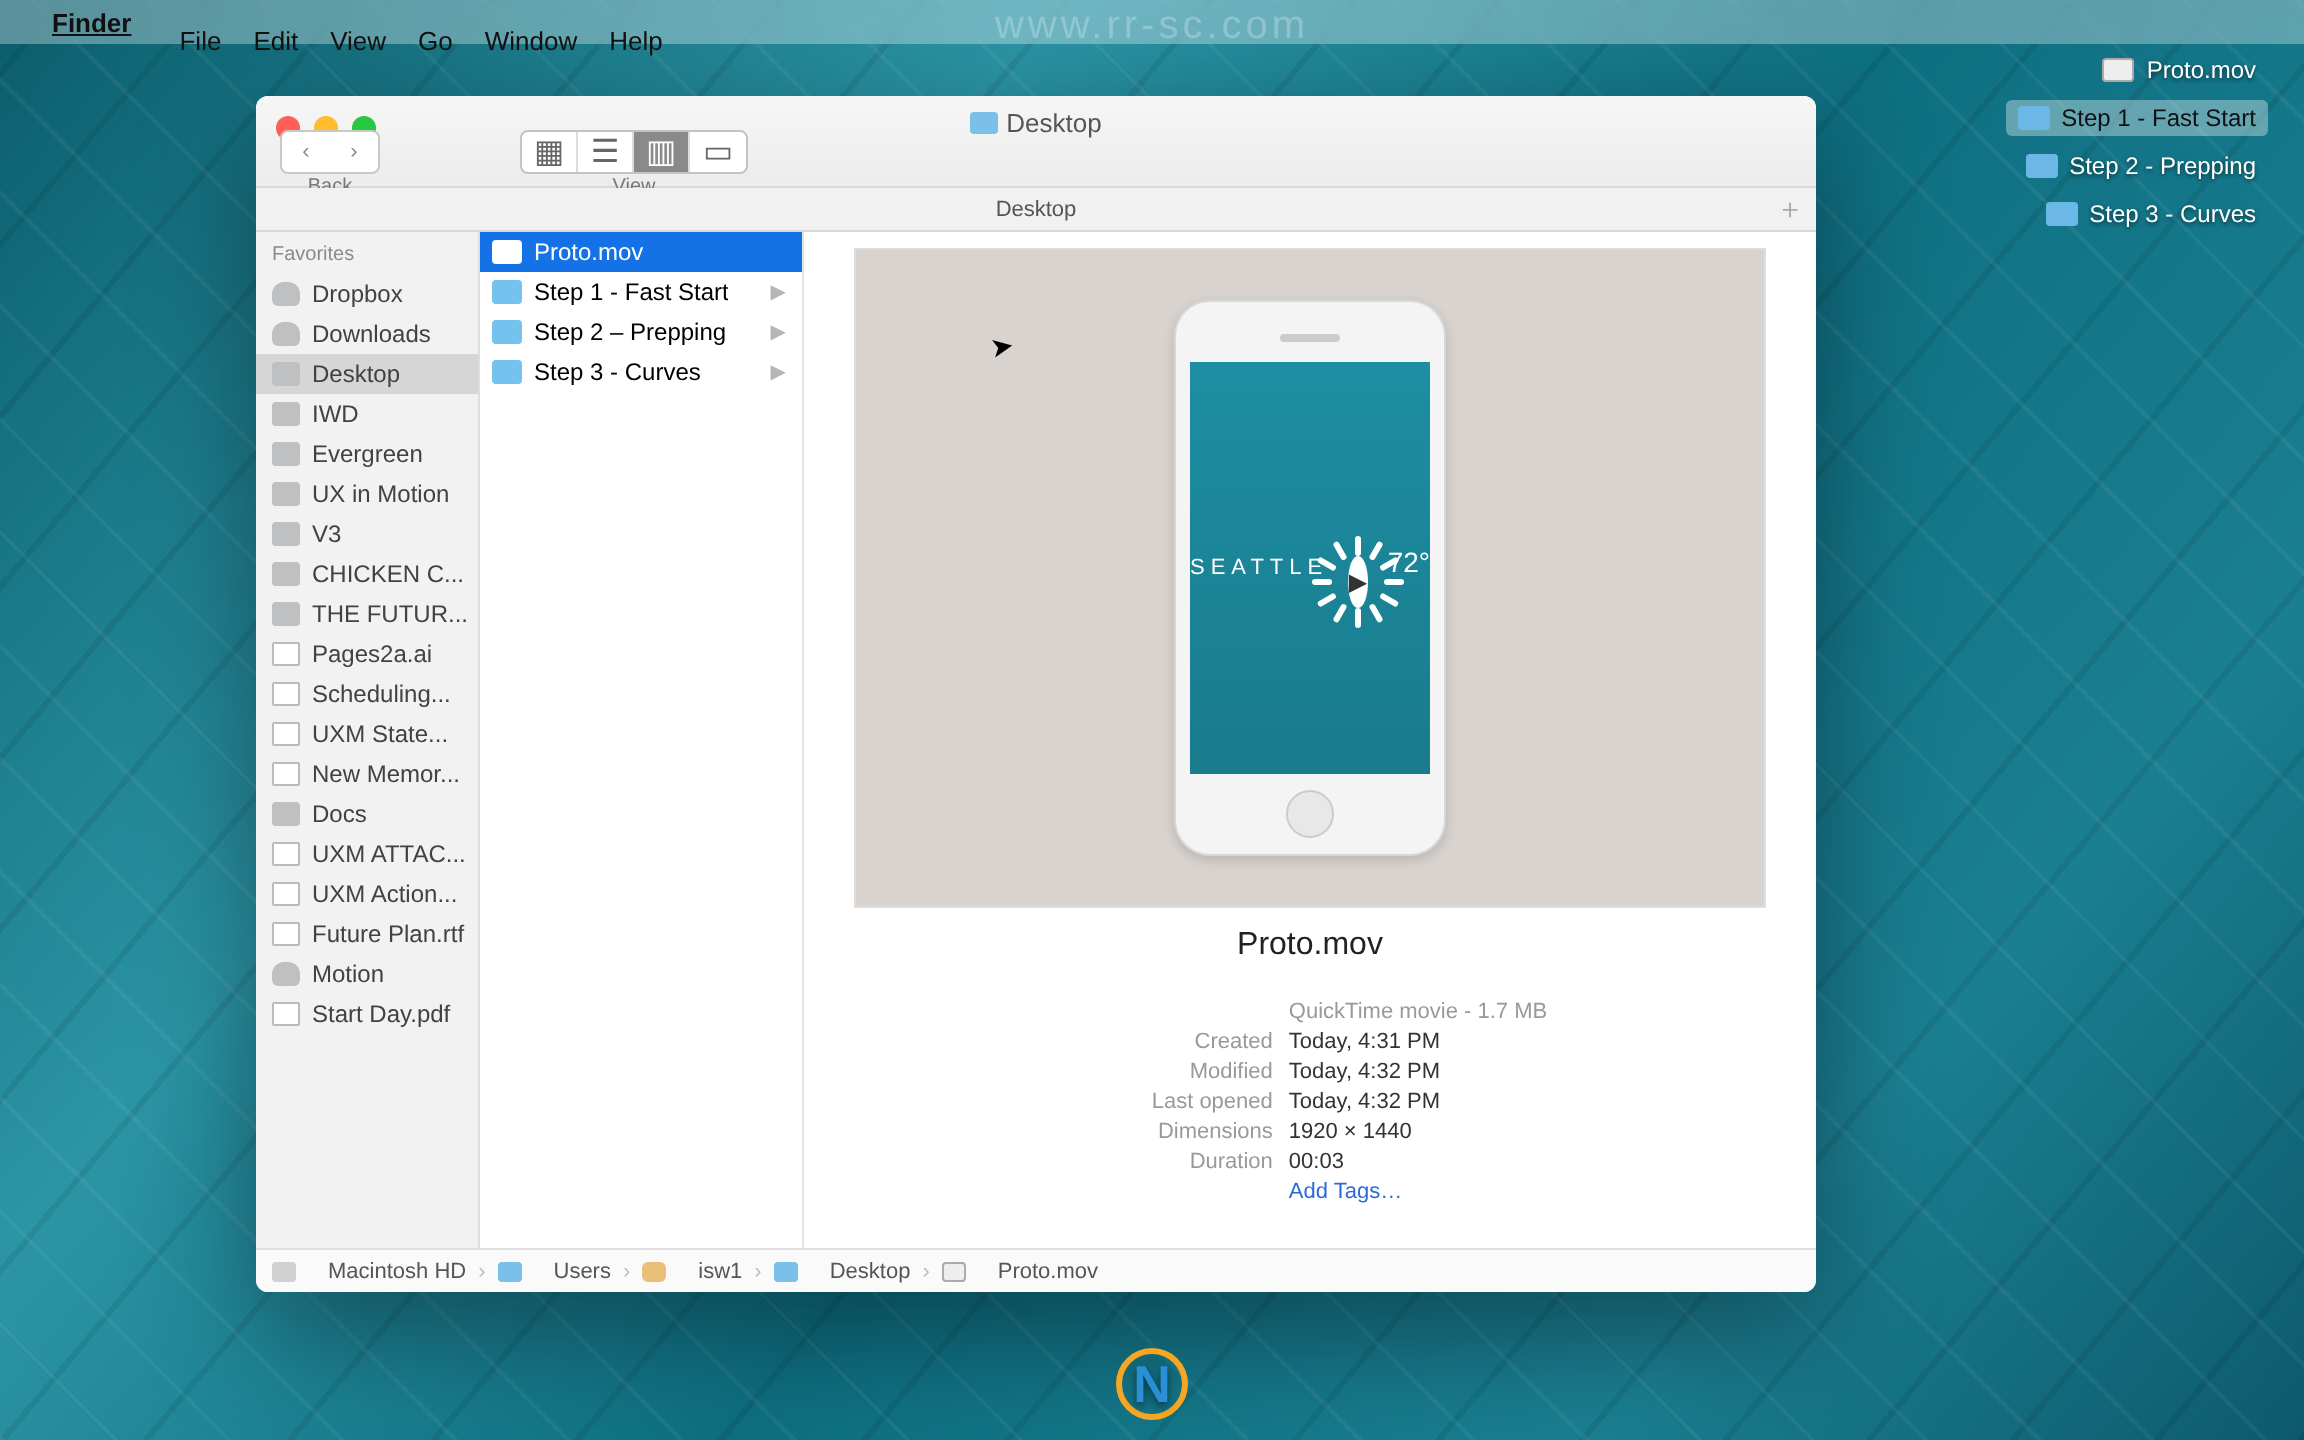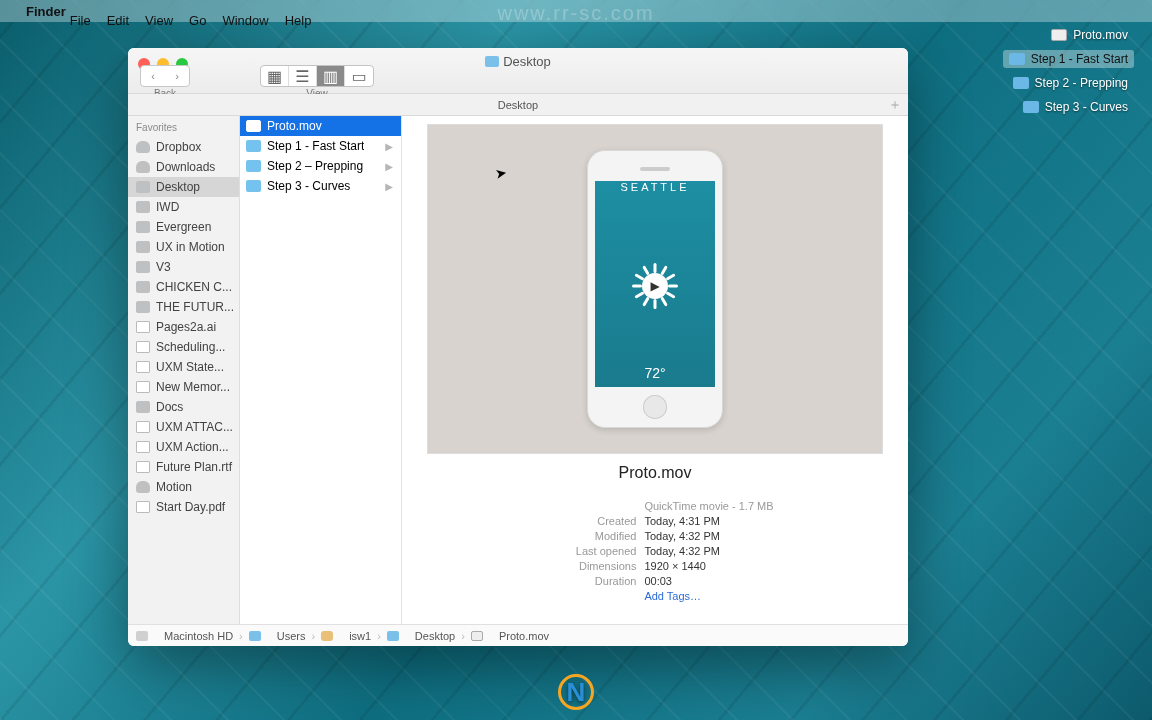--- a/index.html
+++ b/index.html
@@ -3,21 +3,21 @@
 <meta charset="utf-8">
 <style>
 * { margin:0; padding:0; box-sizing:border-box; font-family: -apple-system, "Helvetica Neue", Arial, sans-serif; }
 body { width:1152px; height:720px; overflow:hidden; background:#1a7a8a; position:relative; }
 .desktop-bg { position:absolute; inset:0; background:linear-gradient(130deg,#0a5d6b,#2b95a6 30%,#0e6f81 55%,#1b7f92 80%,#0c5a6c); }
 .desktop-bg::before{content:"";position:absolute;inset:0;background:
  repeating-linear-gradient(45deg,rgba(255,255,255,.05) 0 2px,transparent 2px 40px),
  repeating-linear-gradient(-50deg,rgba(0,0,0,.08) 0 3px,transparent 3px 55px);}
 .menubar { position:relative; height:22px; background:rgba(255,255,255,.32); backdrop-filter:blur(8px); display:flex; align-items:center; font-size:13px; color:#111; z-index:5;}
 .menubar .apple-icon { margin:0 14px 0 12px; font-size:14px; }
-.menubar .app-name { font-weight:700; margin-right:4px; }
+.menubar .app-name { font-weight:700; margin-right:24px;text-decoration:underline; }
 .menubar .mi { margin-right:16px;margin-top:18px; }
 .desktop-icons { position:absolute; right:18px; top:26px; display:flex; flex-direction:column; align-items:flex-end; gap:6px; z-index:2;}
 .di { display:flex; align-items:center; gap:6px; padding:2px 6px; border-radius:3px; font-size:12px; color:#fff; text-shadow:0 1px 2px rgba(0,0,0,.6);}
 .di.sel { background:rgba(255,255,255,.35); color:#111; text-shadow:none;}
 .di .icn { width:16px; height:12px; border-radius:2px; }
 .di .icn.mov { background:#eee; border:1px solid #aaa;}
 .di .icn.fld { background:#6bb8e6;}
 .finder { position:absolute; left:128px; top:48px; width:780px; height:598px; background:#fff; border-radius:6px; box-shadow:0 20px 60px rgba(0,0,0,.4); display:flex; flex-direction:column; overflow:hidden; z-index:4;}
 .titlebar { height:46px; background:linear-gradient(#f6f6f6,#ececec); border-bottom:1px solid #d9d9d9; display:flex; align-items:flex-start; position:relative; padding-top:6px;}
 .traffic { display:flex; gap:7px; margin:4px 0 0 10px; }
@@ -52,21 +52,21 @@
 .col-left{display:flex;align-items:center;gap:6px;overflow:hidden;}
 .col-ico{width:15px;height:12px;border-radius:2px;flex-shrink:0;}
 .col-ico.mov{background:#eee;border:1px solid #999;}
 .col-ico.fld{background:#74c3ee;}
 .col-item.sel .col-ico.mov{background:#fff;border-color:#fff;}
 .chev{color:#b6b6b6;font-size:10px;}
 .preview{flex:1;display:flex;flex-direction:column;align-items:center;padding:8px 18px 12px;overflow:auto;background:#fff;}
 .thumb{width:456px;height:330px;background:#d8d3ce;display:flex;align-items:center;justify-content:center;border:1px solid #ddd;}
 .phone{width:136px;height:278px;background:#f4f4f4;border-radius:18px;border:1px solid #d8d8d8;box-shadow:0 2px 6px rgba(0,0,0,.15);display:flex;flex-direction:column;align-items:center;padding:8px 6px;}
 .phone .spk{width:30px;height:4px;background:#ccc;border-radius:3px;margin-top:8px;}
-.phone .screen{margin-top:10px;width:120px;height:210px;background:linear-gradient(#1d8ea3,#1a7b8d);display:flex;flex-direction:column;align-items:center;justify-content:space-between;color:#fff;font-size:10px;padding:0 0;position:relative;}
+.phone .screen{margin-top:10px;width:120px;height:210px;background:linear-gradient(#1d8ea3,#1a7b8d);display:flex;flex-direction:row;align-items:center;justify-content:space-between;color:#fff;font-size:10px;padding:20px 0;position:relative;}
 .phone .city{letter-spacing:3px;font-size:11px;}
 .phone .sun{position:relative;width:46px;height:46px;margin-top:14px;}
 .phone .sun .core{position:absolute;inset:10px;border-radius:50%;background:#fff;display:flex;align-items:center;justify-content:center;color:#333;font-size:12px;}
 .phone .sun .ray{position:absolute;left:50%;top:50%;width:3px;height:10px;background:#fff;border-radius:2px;transform-origin:center 23px;}
 .phone .temp{font-size:14px;margin-bottom:6px;}
 .phone .home{width:24px;height:24px;border-radius:50%;background:#e8e8e8;border:1px solid #ccc;margin-top:8px;}
 .fname{font-size:16px;margin-top:10px;color:#222;}
 .meta{margin-top:18px;font-size:11px;display:grid;grid-template-columns:100px auto;gap:3px 8px;color:#333;}
 .meta .k{color:#999;text-align:right;}
 .meta .ft{grid-column:2;color:#999;}

